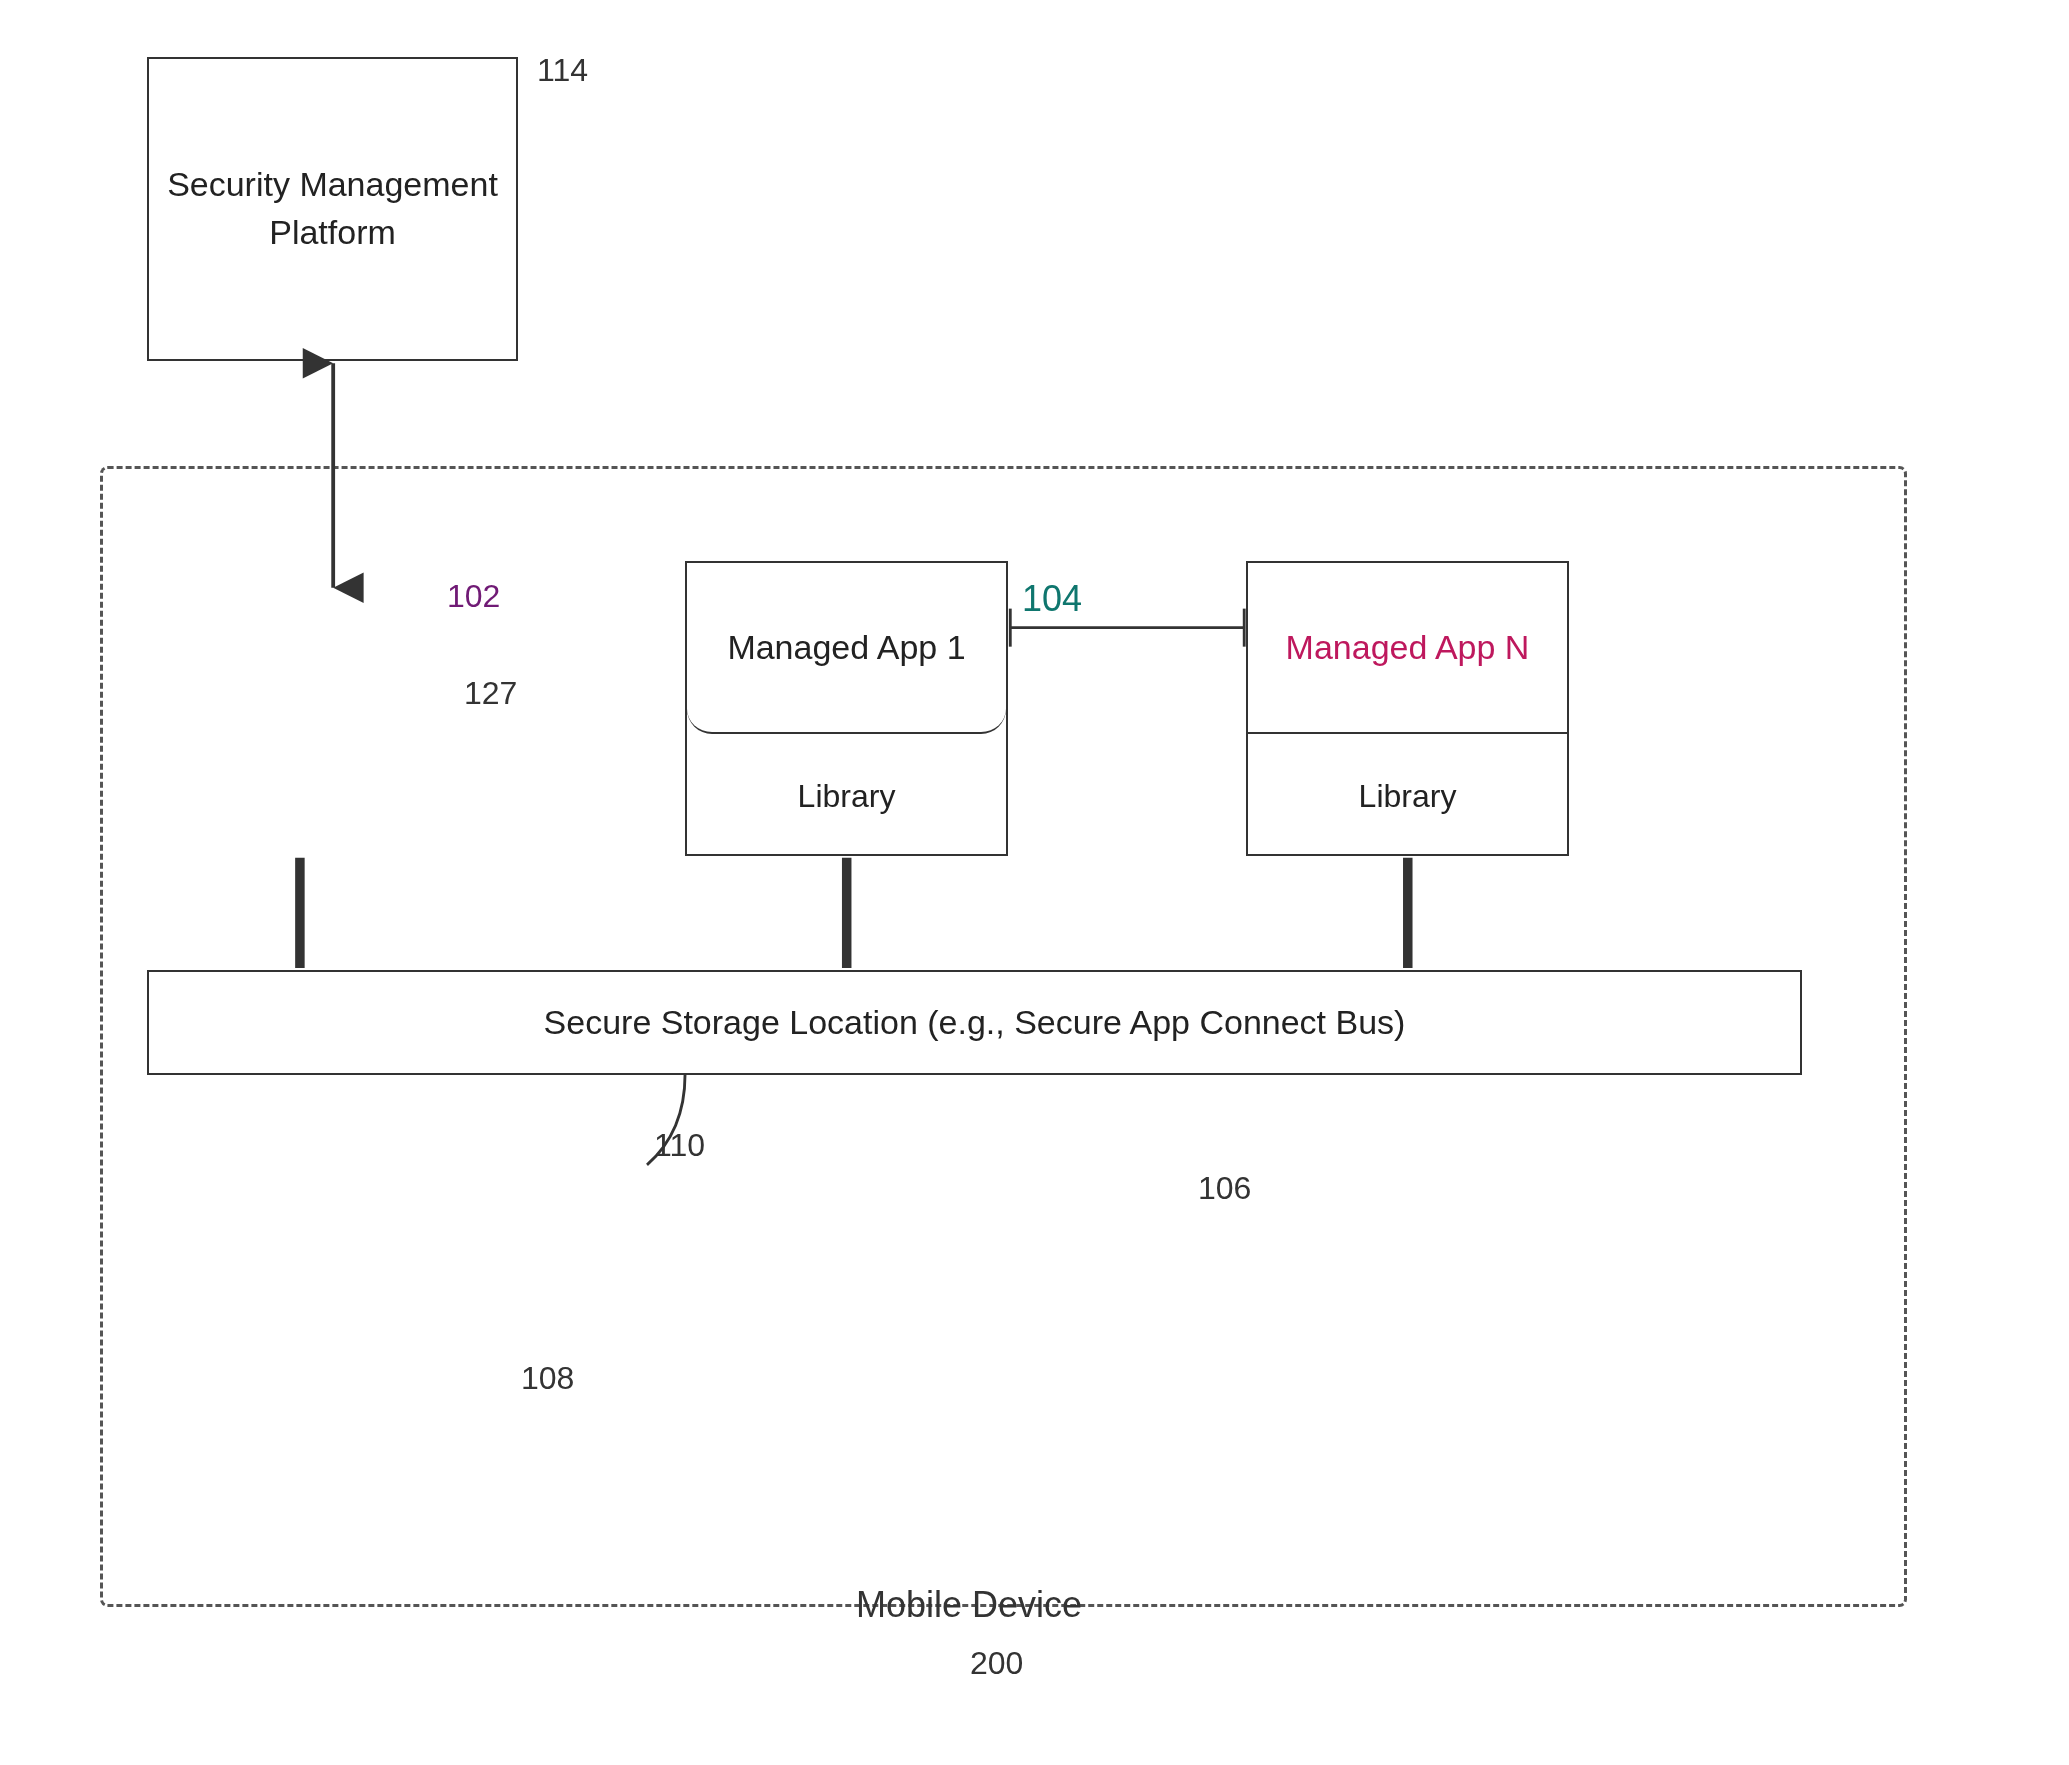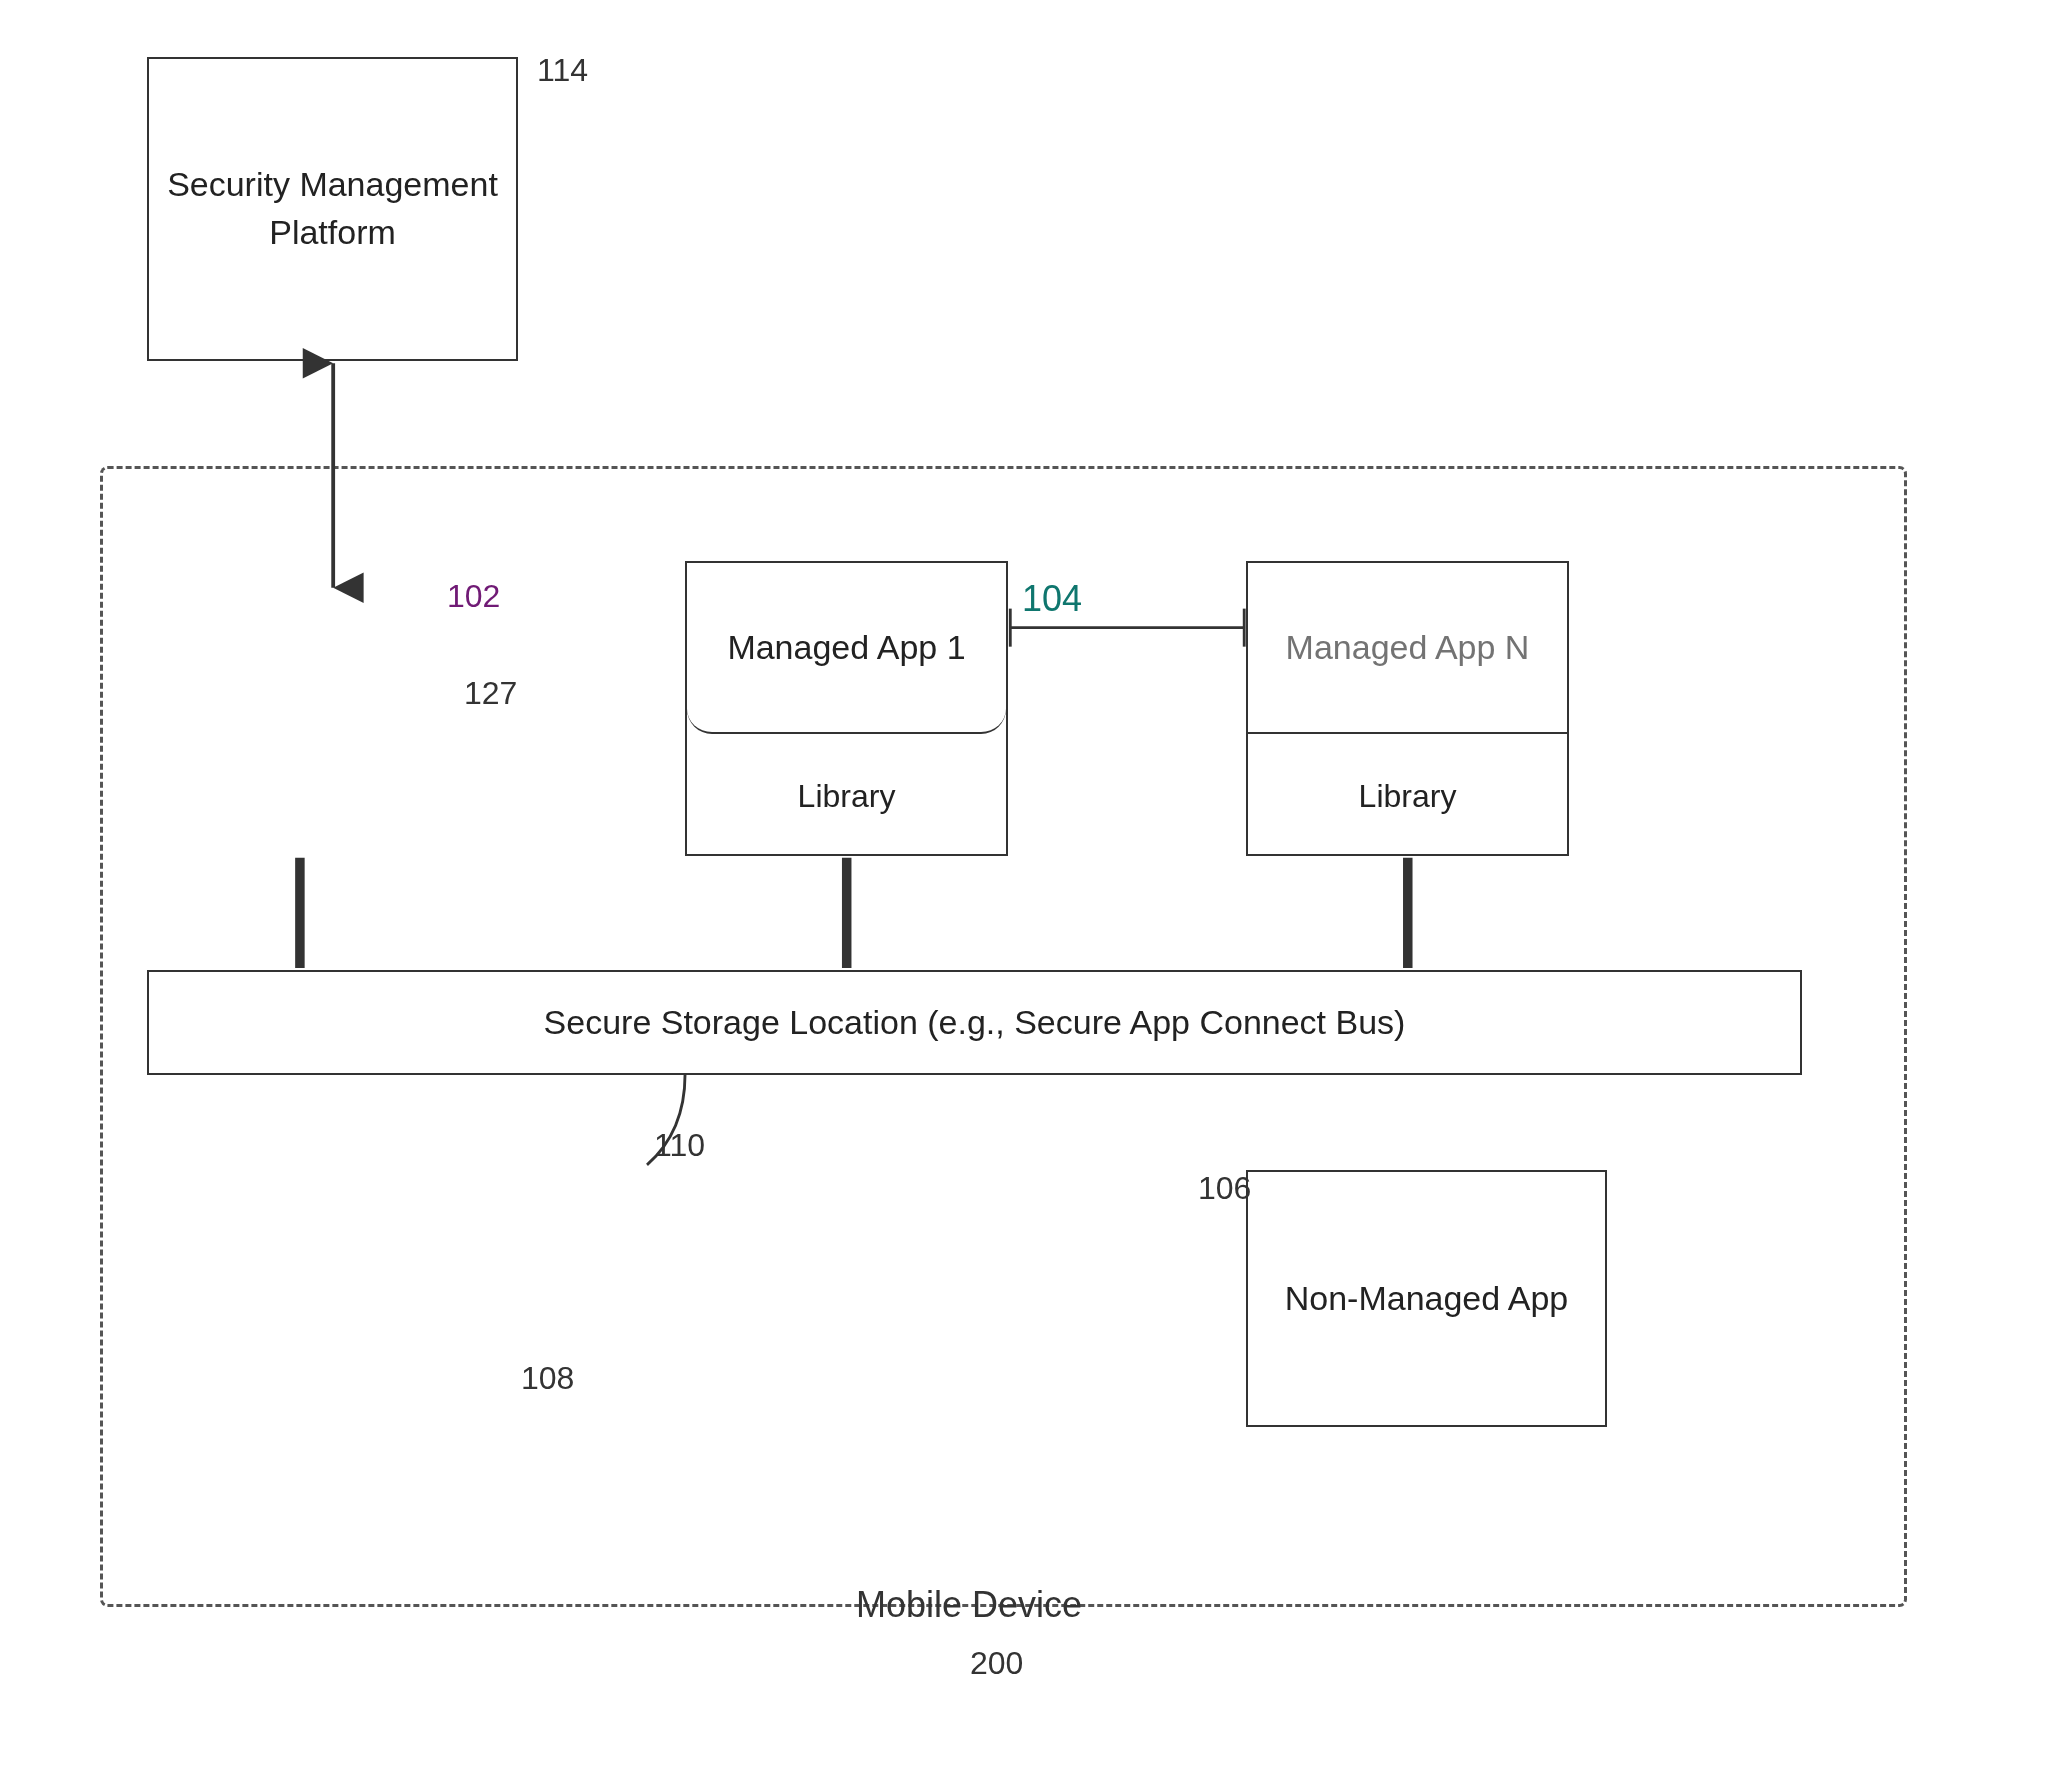--- a/index.html
+++ b/index.html
@@ -155,21 +155,21 @@
       background: #fff;
     }
     .appN-top {
       height: 171px;
       display: flex;
       align-items: center;
       justify-content: center;
       text-align: center;
       font-size: 34px;
       line-height: 1.4;
-      color: #737373;
+      color: #be185d;
       border-bottom: 2.9px solid #333;
     }
     .appN-bottom {
       height: 124px;
       display: flex;
       align-items: center;
       justify-content: center;
       font-size: 32px;
       color: #222;
     }
@@ -296,23 +296,20 @@
     <div class="appN-bottom">Library</div>
   </div>
 
   <div class="ssl-box">
     <span class="ssl-box-text">Secure Storage Location (e.g., Secure App Connect Bus)</span>
   </div>
 
 
   <div class="label-108">108</div>
 
-  <div class="nma-box">
-    <span class="nma-box-text">Non-Managed App</span>
-  </div>
 
   <div class="label-106">106</div>
 
   <div class="label-110">110</div>
 
   <svg class="svg-overlay" xmlns="http://www.w3.org/2000/svg" viewBox="0 0 2176 1856" width="2070" height="1765">
     <defs>
       <marker id="arrowhead-down" markerWidth="12" markerHeight="12" refX="6" refY="10" orient="auto">
         <polygon points="2,2 10,2 6,10" fill="#333"></polygon>
       </marker>

